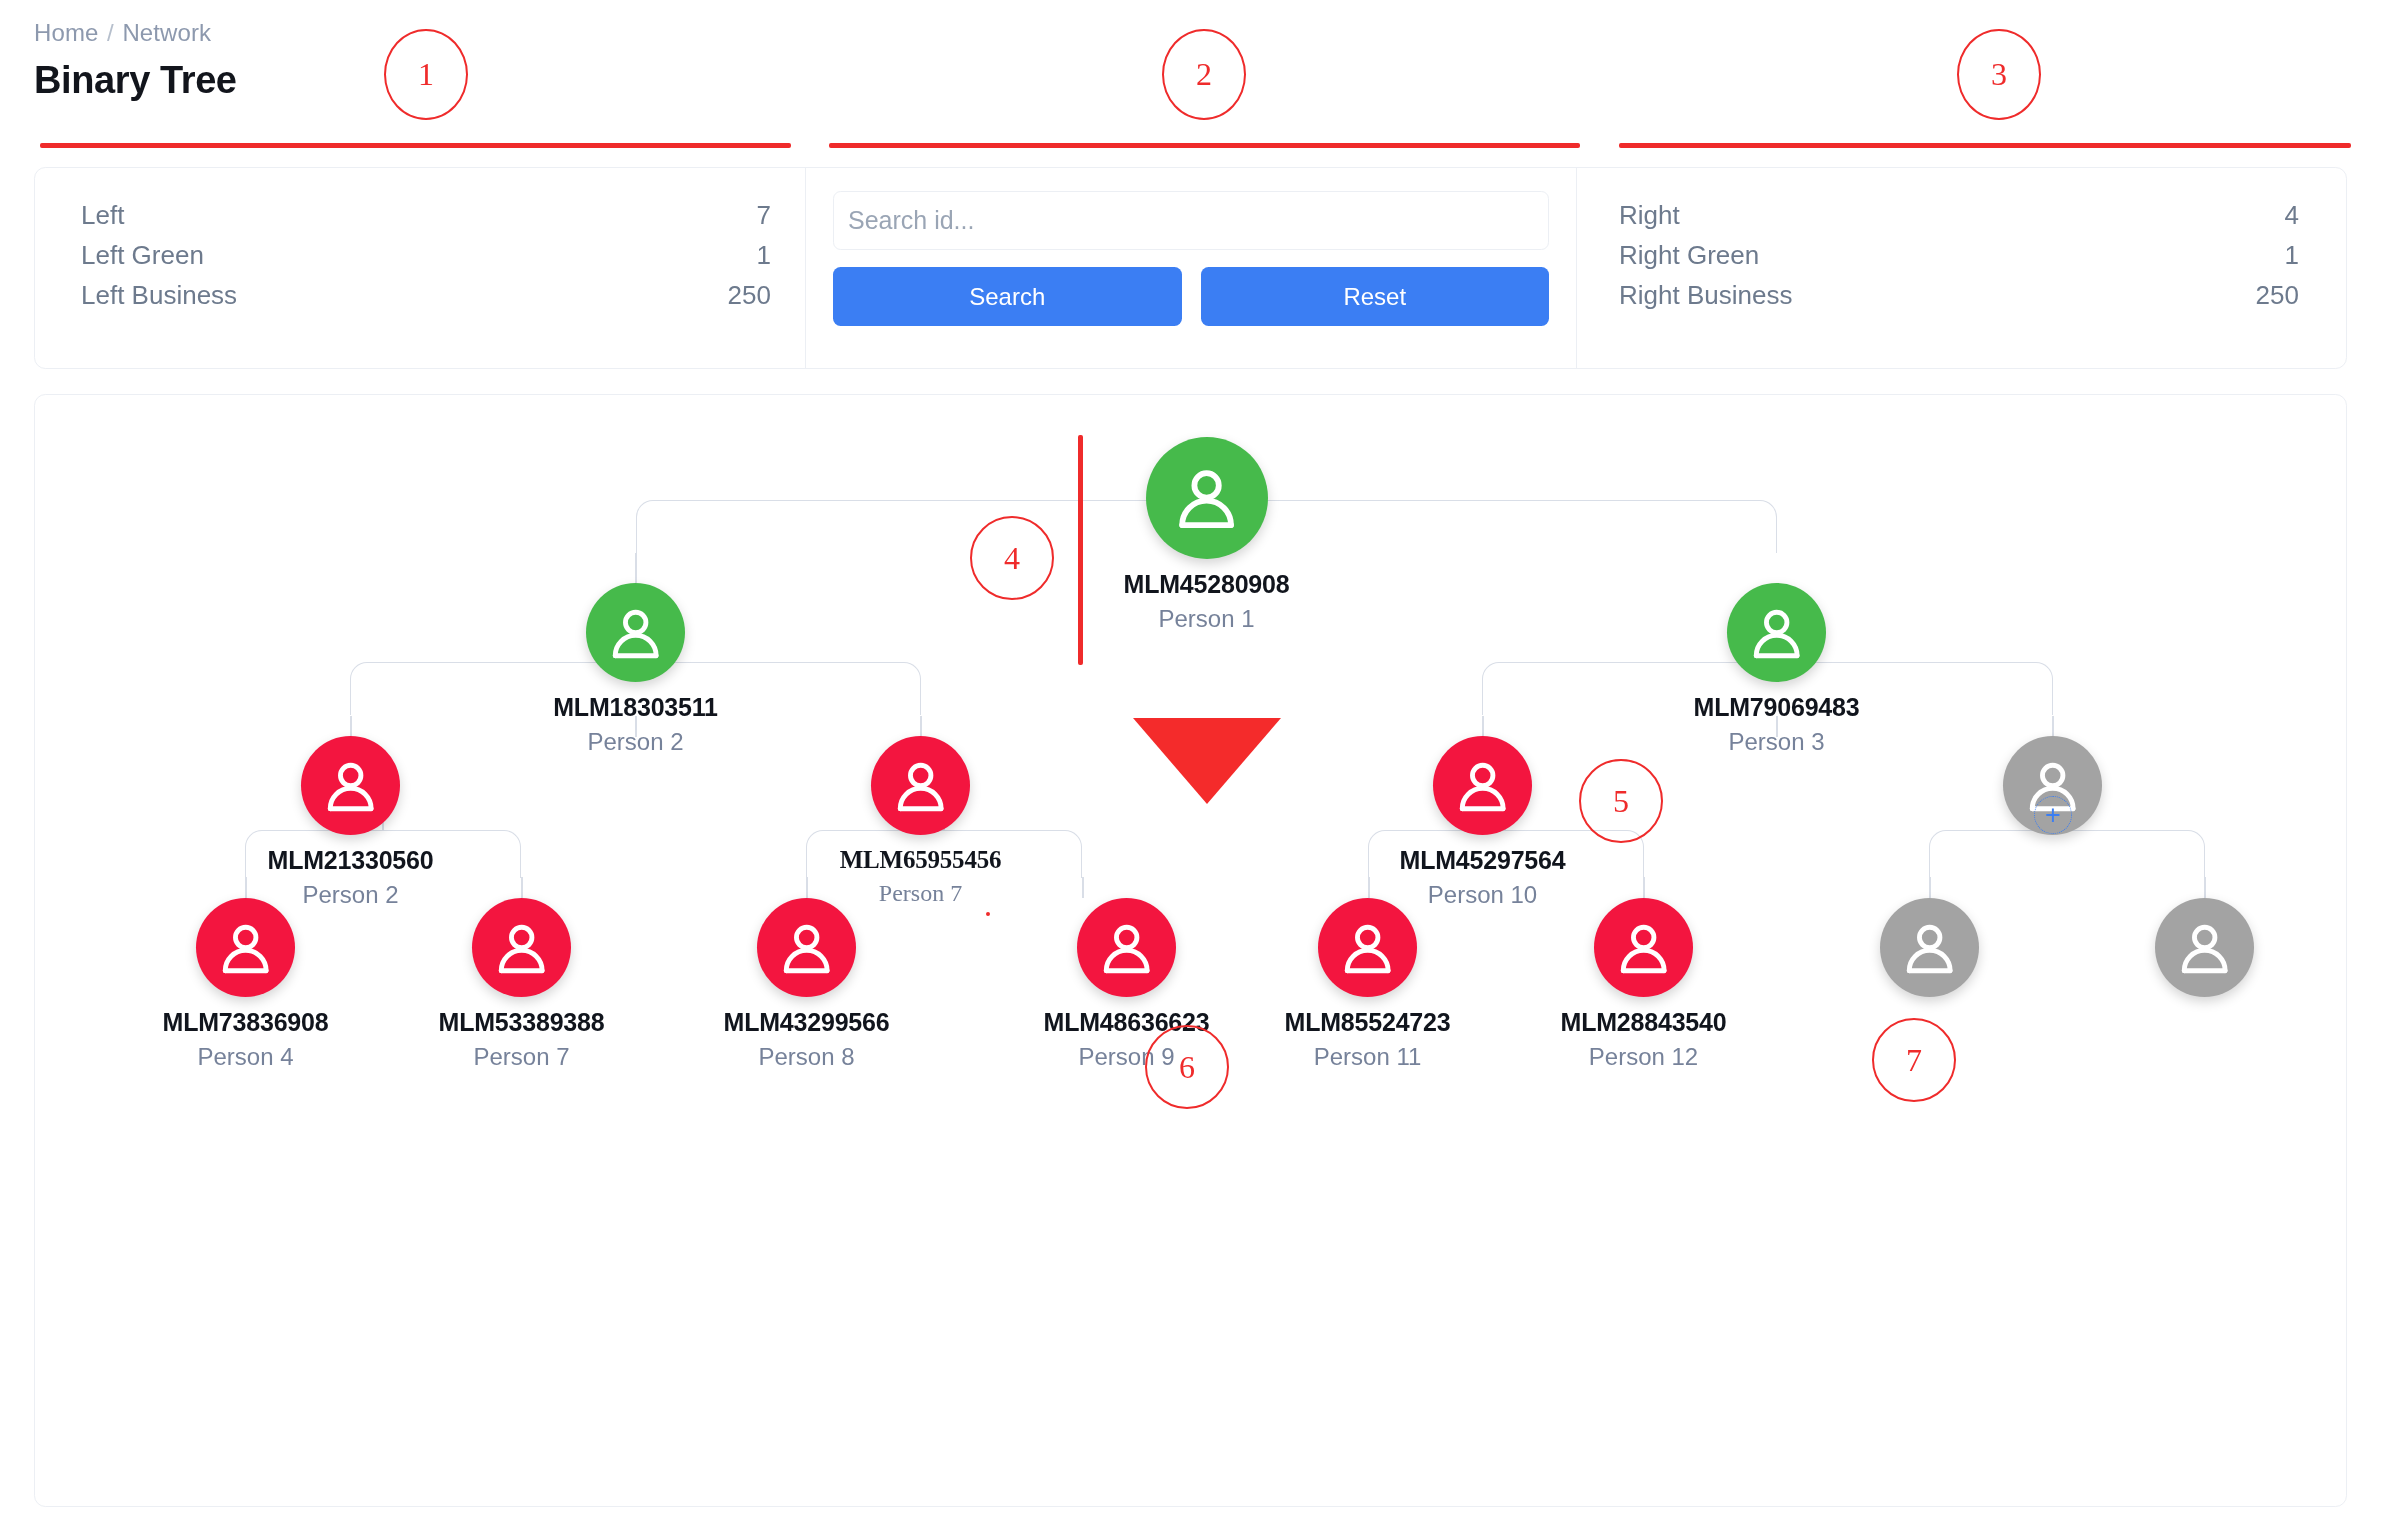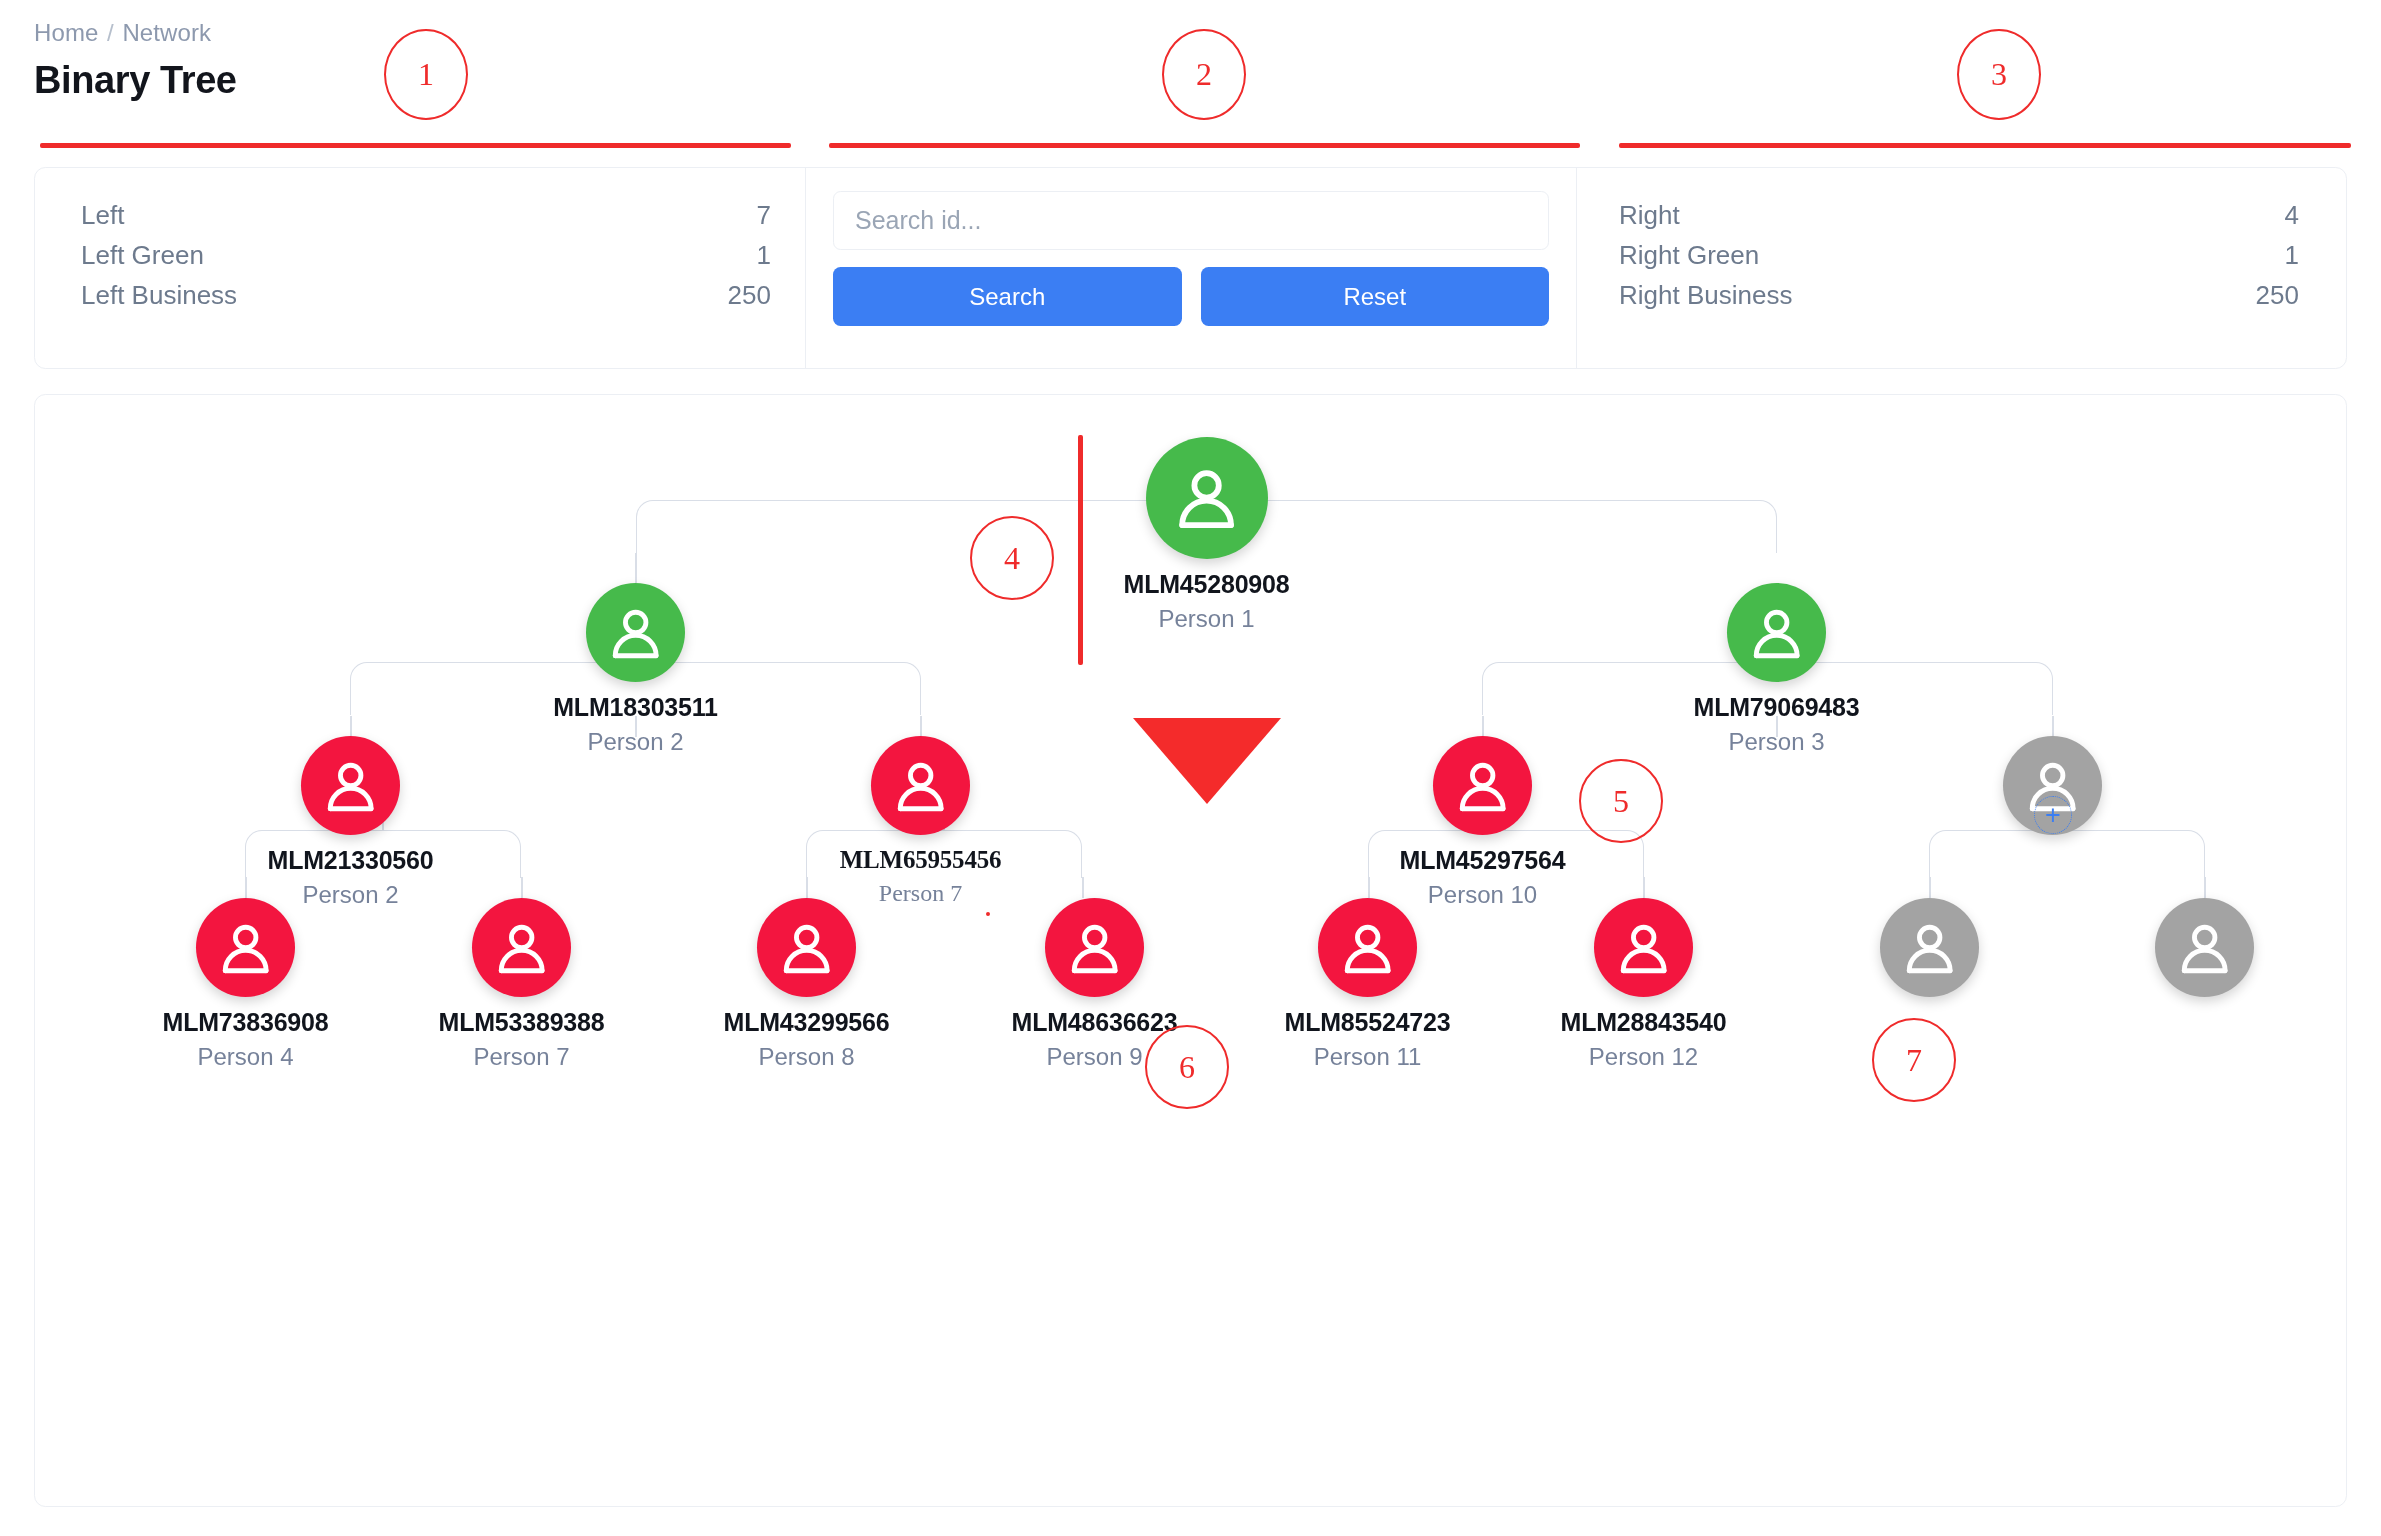--- a/index.html
+++ b/index.html
@@ -43,21 +43,21 @@
 
   .stat-row {
     display: flex; justify-content: space-between; align-items: baseline;
     font-size: 26px; color: #6d7a8d; line-height: 40px;
   }
   .stat-row .val { color: #6d7a8d; }
 
   .search-input {
     display: block; width: 100%; height: 59px;
     border: 1px solid #eceff4; border-radius: 7.6px;
-    padding: 0 21px; font-size: 25px; color: #33405a;
+    padding: 0 14px; font-size: 25px; color: #33405a;
     font-family: "Liberation Sans", sans-serif; background: #fff;
     outline: none;
   }
   .search-input::placeholder { color: #9aa5b5; }
   .btn-row { display: flex; gap: 19px; margin-top: 17px; }
   .btn {
     flex: 1 1 0; height: 59px; border: none; border-radius: 7.6px;
     background: #3b7ef3; color: #fff; font-size: 24px;
     font-family: "Liberation Sans", sans-serif; cursor: pointer;
   }
@@ -324,21 +324,21 @@
         <svg viewBox="0 0 24 24" fill="none" stroke="#ffffff" stroke-width="1.9" stroke-linecap="round" stroke-linejoin="round">
           <circle cx="12" cy="8" r="4"></circle>
           <path d="M4 21c0-4.4 3.6-8 8-8s8 3.6 8 8"></path>
           <path d="M4 21h16"></path>
         </svg>
       </div>
       <div class="node-id">MLM43299566</div>
       <div class="node-name">Person 8</div>
     </div>
 
-    <div class="node" style="left:1060px; top:503px;">
+    <div class="node" style="left:1092px; top:503px;">
       <div class="avatar red">
         <svg viewBox="0 0 24 24" fill="none" stroke="#ffffff" stroke-width="1.9" stroke-linecap="round" stroke-linejoin="round">
           <circle cx="12" cy="8" r="4"></circle>
           <path d="M4 21c0-4.4 3.6-8 8-8s8 3.6 8 8"></path>
           <path d="M4 21h16"></path>
         </svg>
       </div>
       <div class="node-id">MLM48636623</div>
       <div class="node-name">Person 9</div>
     </div>

